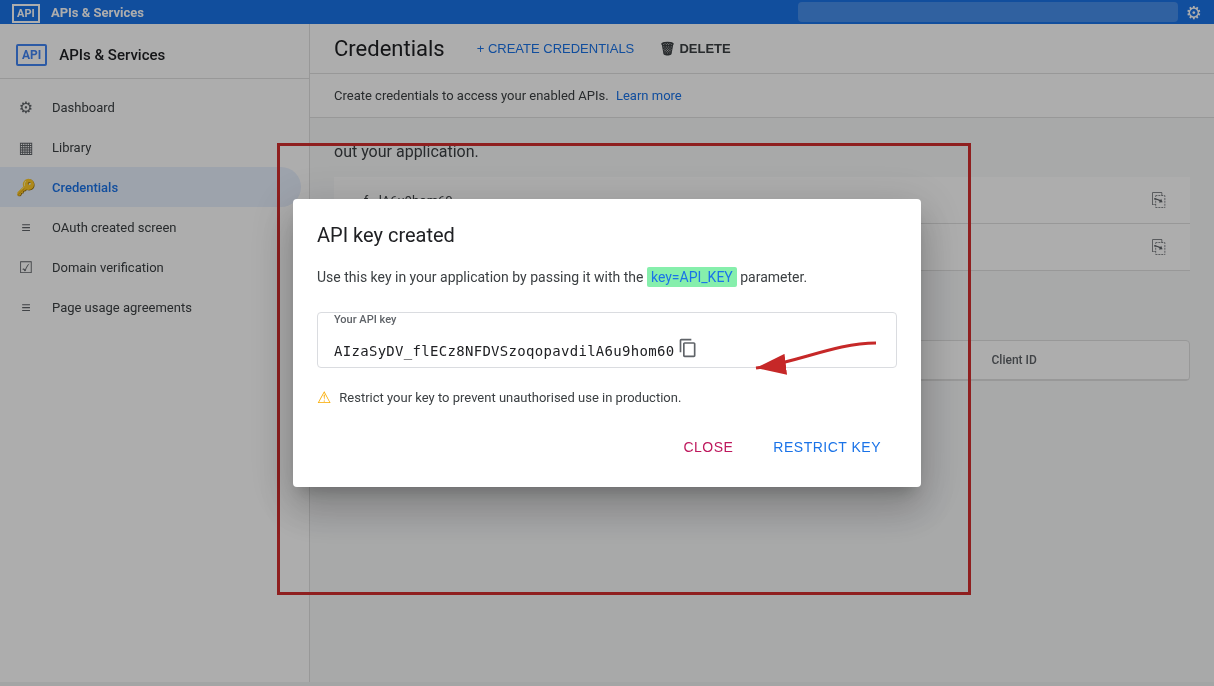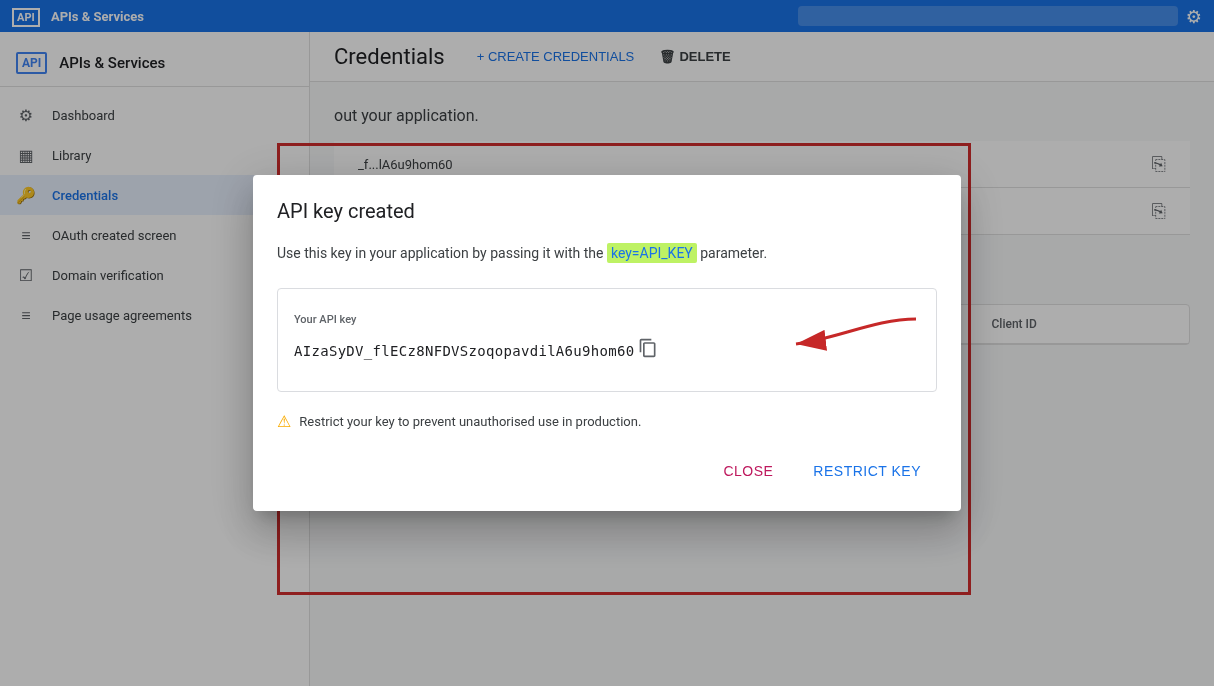--- a/index.html
+++ b/index.html
@@ -1,20 +1,20 @@
 <!DOCTYPE html>
 <html><head>
   <meta charset="utf-8">
   <style>
     * { box-sizing: border-box; margin: 0; padding: 0; }
     body { font-family: 'Roboto', Arial, sans-serif; background: #f1f3f4; height: 686px; overflow: hidden; }
 
     
     .top-bar {
-      height: 32px;
+      height: 24px;
       background: #1a73e8;
       display: flex;
       align-items: center;
       padding: 0 12px;
       justify-content: space-between;
     }
     .top-bar-logo {
       color: white;
       font-size: 13px;
       font-weight: bold;
@@ -189,47 +189,47 @@
       border: 3px solid #d32f2f;
       z-index: 99;
       pointer-events: none;
     }
 
     
     .dialog {
       background: white;
       border-radius: 4px;
       box-shadow: 0 11px 15px -7px rgba(0,0,0,.2), 0 24px 38px 3px rgba(0,0,0,.14), 0 9px 46px 8px rgba(0,0,0,.12);
-      width: 708px;
+      width: 628px;
       padding: 24px;
       position: relative;
       z-index: 101;
     }
     .dialog-title {
       font-size: 20px;
       color: #202124;
       font-weight: 400;
       margin-bottom: 20px;
     }
     .dialog-desc {
       font-size: 14px;
       color: #3c4043;
       margin-bottom: 24px;
       line-height: 1.5;
     }
     .highlight-text {
-      background: #bef264;
+      background: #86efac;
       color: #1a73e8;
       padding: 2px 4px;
       border-radius: 2px;
     }
     .api-key-section {
       border: 1px solid #dadce0;
       border-radius: 4px;
-      padding: 24px 16px;
+      padding: 0 16px;
       margin-bottom: 20px;
       position: relative;
     }
     .api-key-label {
       font-size: 11px;
       color: #5f6368;
       margin-bottom: 8px;
       font-weight: 500;
     }
     .api-key-row {
@@ -356,20 +356,24 @@
   <div class="main-content">
 
     <div class="main-header">
       <span class="main-title">Credentials</span>
       <div class="header-actions">
         <button class="btn-create">+ CREATE CREDENTIALS</button>
         <button class="btn-delete">🗑 DELETE</button>
       </div>
     </div>
 
+    <div class="info-bar">
+      <span>Create credentials to access your enabled APIs.</span>
+      <a style="margin-left:4px;">Learn more</a>
+    </div>
 
     <div class="content-area">
       <div style="font-size:16px; color:#3c4043; margin-bottom:16px;">
         <span>out your application.</span>
       </div>
 
       <div class="bg-content">
         <div class="bg-table-row">
           <span style="flex:1;">_f...lA6u9hom60</span>
           <span style="color:#5f6368; font-size:18px; cursor:pointer;">⎘</span>

